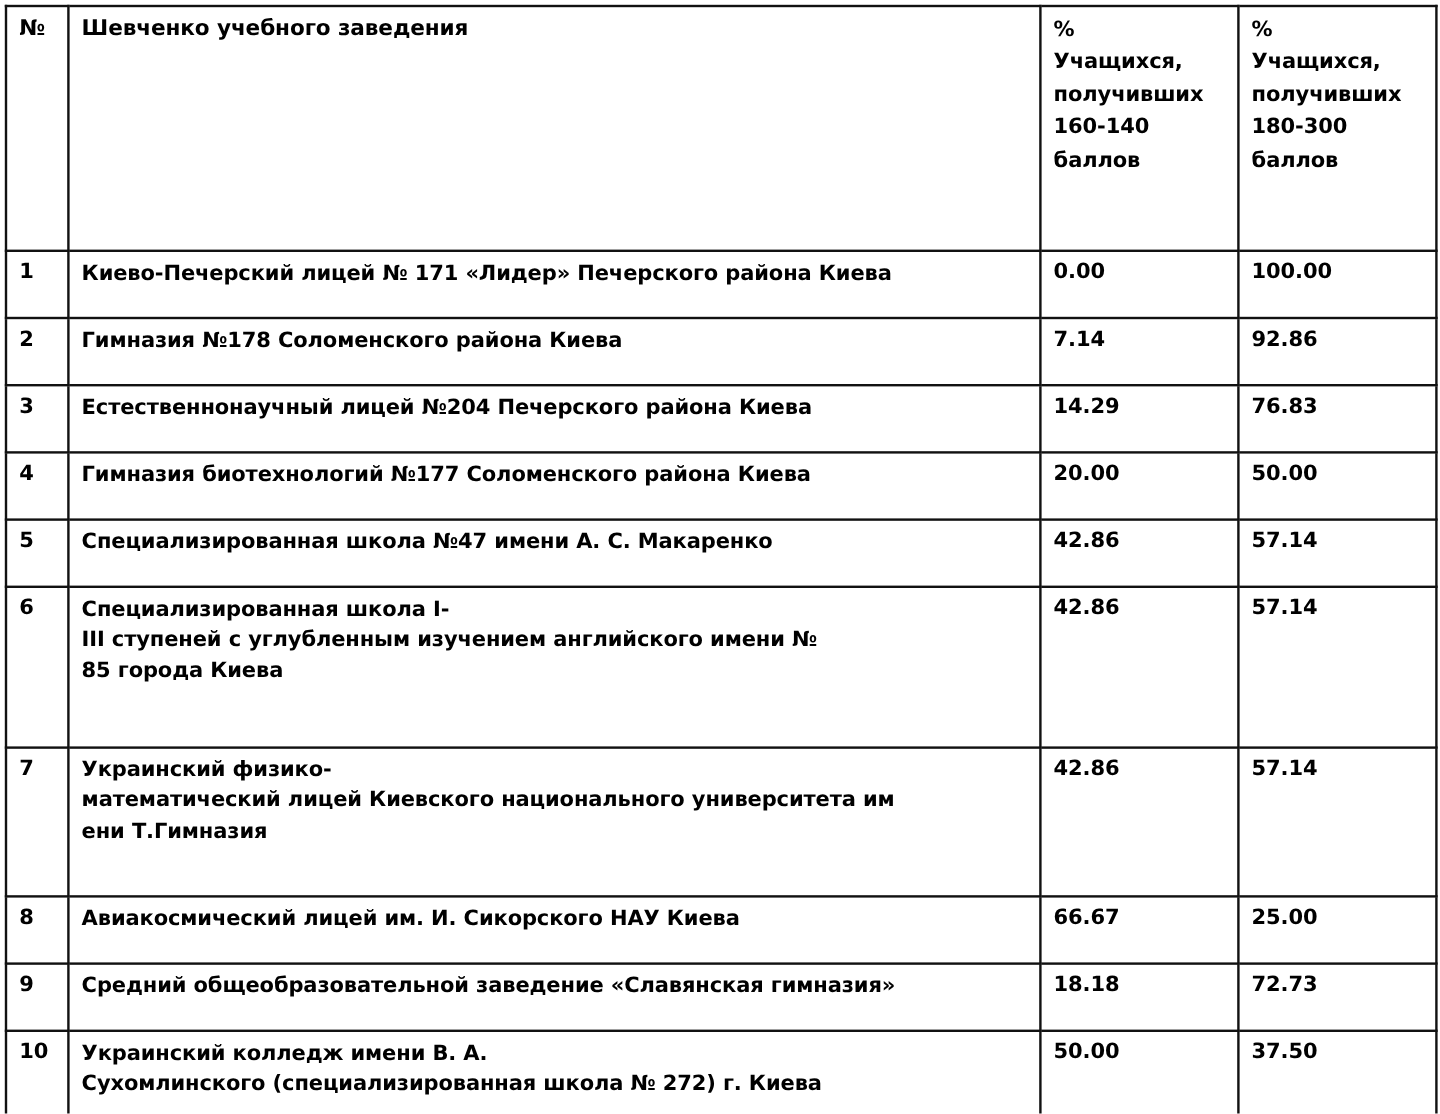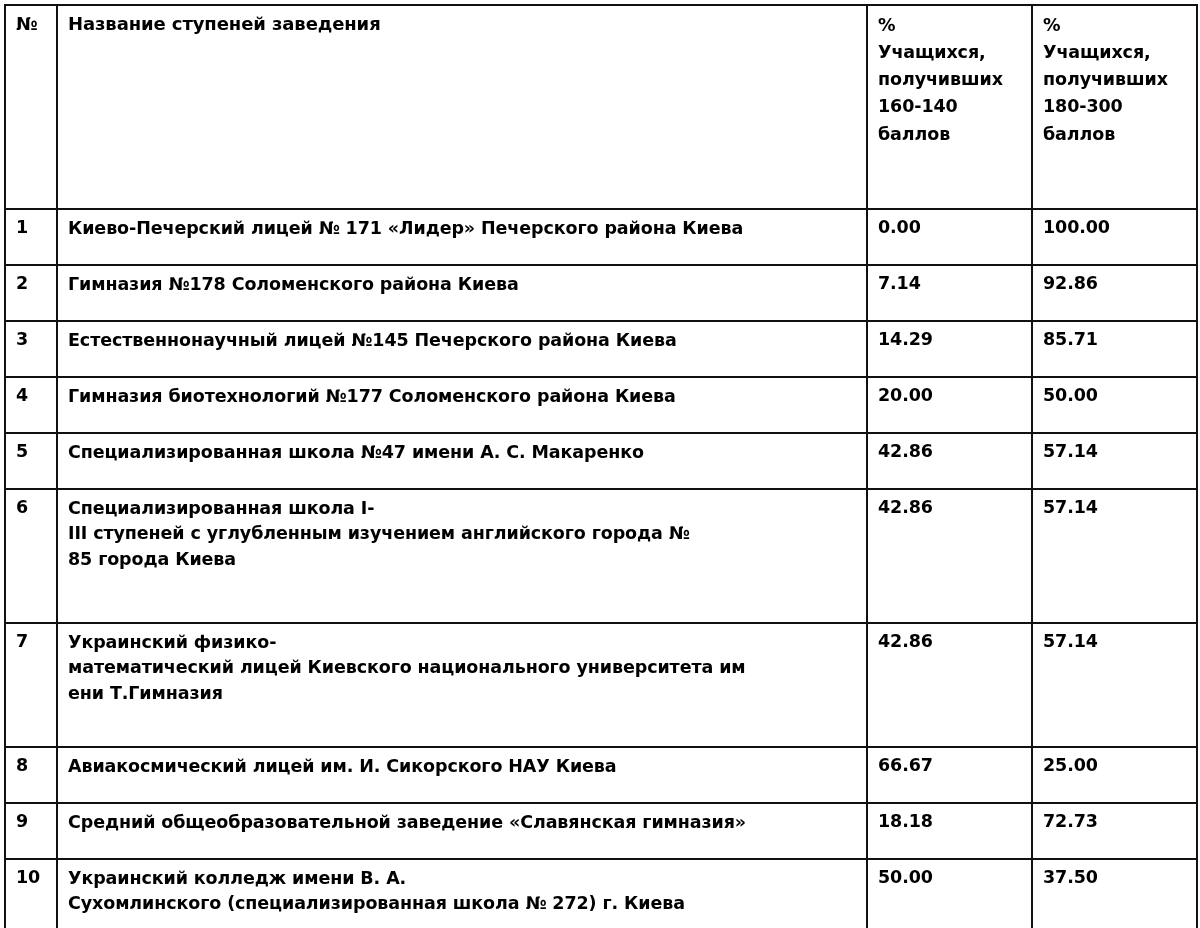--- a/index.html
+++ b/index.html
@@ -101,21 +101,21 @@
   <table class="grade-table">
     <colgroup>
       <col class="c-num">
       <col class="c-name">
       <col class="c-p160">
       <col class="c-p180">
     </colgroup>
     <thead>
       <tr>
         <th class="hdr-num">№</th>
-        <th class="hdr-name">Название ступеней заведения</th>
+        <th class="hdr-name">Шевченко учебного заведения</th>
         <th class="hdr-pct">
           <span class="pct-line">%</span>
           <span class="pct-line">Учащихся,</span>
           <span class="pct-line">получивших</span>
           <span class="pct-line">160-140</span>
           <span class="pct-line">баллов</span>
         </th>
         <th class="hdr-pct">
           <span class="pct-line">%</span>
           <span class="pct-line">Учащихся,</span>
@@ -141,24 +141,24 @@
         <td class="cell-name">
           <span class="nm-line">Гимназия №178 Соломенского района Киева</span>
         </td>
         <td class="cell-pct">7.14</td>
         <td class="cell-pct">92.86</td>
       </tr>
 
       <tr class="r-h54">
         <td class="cell-num">3</td>
         <td class="cell-name">
-          <span class="nm-line">Естественнонаучный лицей №145 Печерского района Киева</span>
+          <span class="nm-line">Естественнонаучный лицей №204 Печерского района Киева</span>
         </td>
         <td class="cell-pct">14.29</td>
-        <td class="cell-pct">85.71</td>
+        <td class="cell-pct">76.83</td>
       </tr>
 
       <tr class="r-h54">
         <td class="cell-num">4</td>
         <td class="cell-name">
           <span class="nm-line">Гимназия биотехнологий №177 Соломенского района Киева</span>
         </td>
         <td class="cell-pct">20.00</td>
         <td class="cell-pct">50.00</td>
       </tr>
@@ -169,21 +169,21 @@
           <span class="nm-line">Специализированная школа №47 имени А. С. Макаренко</span>
         </td>
         <td class="cell-pct">42.86</td>
         <td class="cell-pct">57.14</td>
       </tr>
 
       <tr class="r-h132">
         <td class="cell-num">6</td>
         <td class="cell-name">
           <span class="nm-line">Специализированная школа I-</span>
-          <span class="nm-line">III ступеней с углубленным изучением английского города №</span>
+          <span class="nm-line">III ступеней с углубленным изучением английского имени №</span>
           <span class="nm-line">85 города Киева</span>
         </td>
         <td class="cell-pct">42.86</td>
         <td class="cell-pct">57.14</td>
       </tr>
 
       <tr class="r-h122">
         <td class="cell-num">7</td>
         <td class="cell-name">
           <span class="nm-line">Украинский физико-</span>

